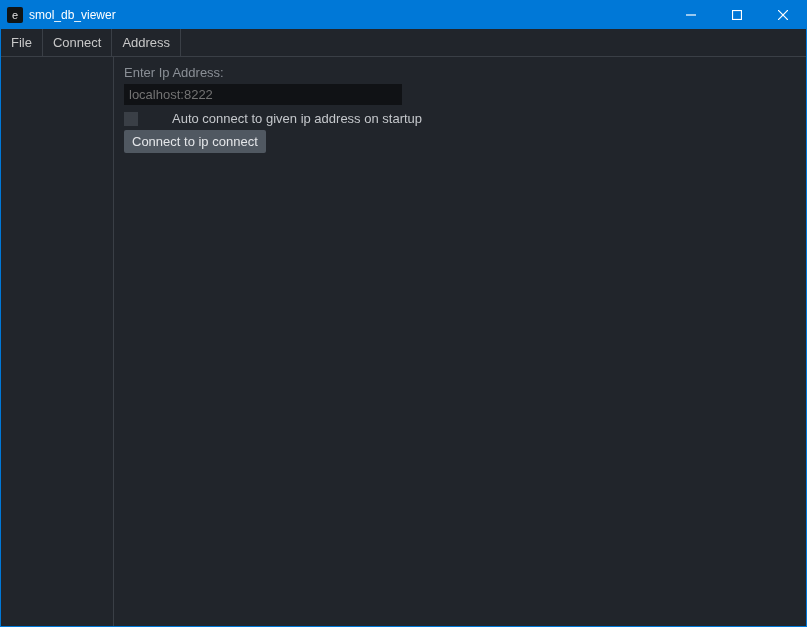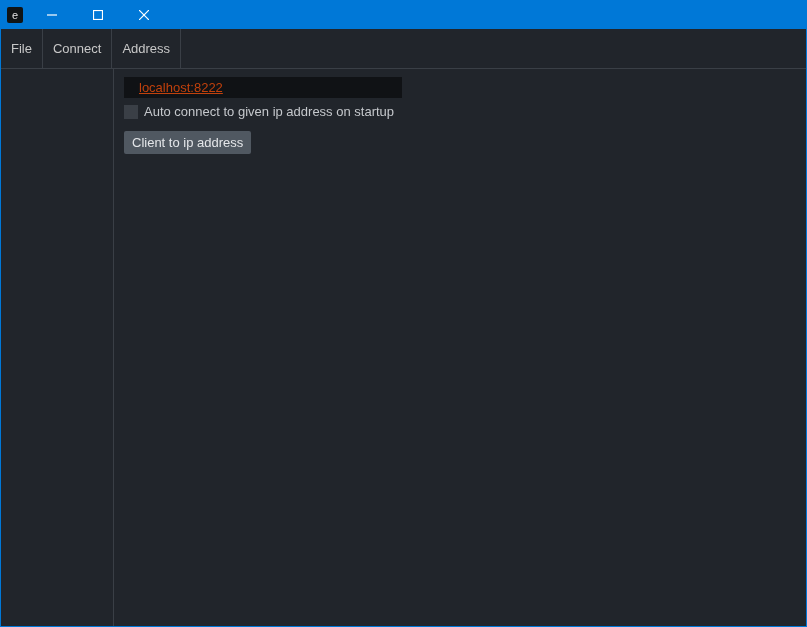--- a/index.html
+++ b/index.html
@@ -63,21 +63,21 @@
       cursor: pointer;
     }
     .titlebar-btn svg {
       width: 10px;
       height: 10px;
       stroke: #ffffff;
       stroke-width: 1.2;
       fill: none;
     }
     .menubar {
-      height: 40px;
+      height: 28px;
       background: #21252b;
       display: flex;
       align-items: stretch;
       border-bottom: 1px solid #3a3f46;
       flex-shrink: 0;
     }
     .menubar-item {
       padding: 0 10px;
       display: flex;
       align-items: center;
@@ -104,33 +104,33 @@
     }
     .form-label {
       color: #8a8f96;
       font-size: 13px;
       margin-bottom: 4px;
     }
     .ip-input {
       width: 278px;
       background: #101215;
       border: none;
-      color: #c2410c;
-      padding: 3px 15px;
+      color: #737373;
+      padding: 3px 5px;
       font-size: 13px;
       outline: none;
       font-family: inherit;
       margin-bottom: 6px;
       display: block;
-      text-decoration: underline;
     }
     .checkbox-row {
       display: flex;
       align-items: center;
-      margin-bottom: 12px;
+      margin-bottom: 4px;
+      gap: 28px;
     }
     .checkbox-box {
       width: 14px;
       height: 14px;
       background: #3a3f46;
       margin-right: 6px;
       cursor: pointer;
       flex-shrink: 0;
     }
     .checkbox-label {
@@ -149,20 +149,21 @@
     }
   </style>
 </head>
 <body>
 
 <div class="window-frame">
   <div class="titlebar">
     <div class="titlebar-icon">
       <span>e</span>
     </div>
+    <div class="titlebar-title">smol_db_viewer</div>
     <div class="titlebar-controls">
       <div class="titlebar-btn">
         <svg viewBox="0 0 10 10">
             <line x1="0" y1="5" x2="10" y2="5"></line>
           </svg>
       </div>
       <div class="titlebar-btn">
         <svg viewBox="0 0 10 10">
             <rect x="0.5" y="0.5" width="9" height="9"></rect>
           </svg>
@@ -178,21 +179,22 @@
 
   <div class="menubar">
     <div class="menubar-item">File</div>
     <div class="menubar-item">Connect</div>
     <div class="menubar-item">Address</div>
   </div>
 
   <div class="content-area">
     <div class="sidebar"></div>
     <div class="main-panel">
+      <div class="form-label">Enter Ip Address:</div>
       <input type="text" class="ip-input" value="localhost:8222" style="">
       <div class="checkbox-row">
         <div class="checkbox-box"></div>
         <div class="checkbox-label">Auto connect to given ip address on startup</div>
       </div>
-      <button class="connect-button">Client to ip address</button>
+      <button class="connect-button">Connect to ip connect</button>
     </div>
   </div>
 </div>
 
 </body></html>

